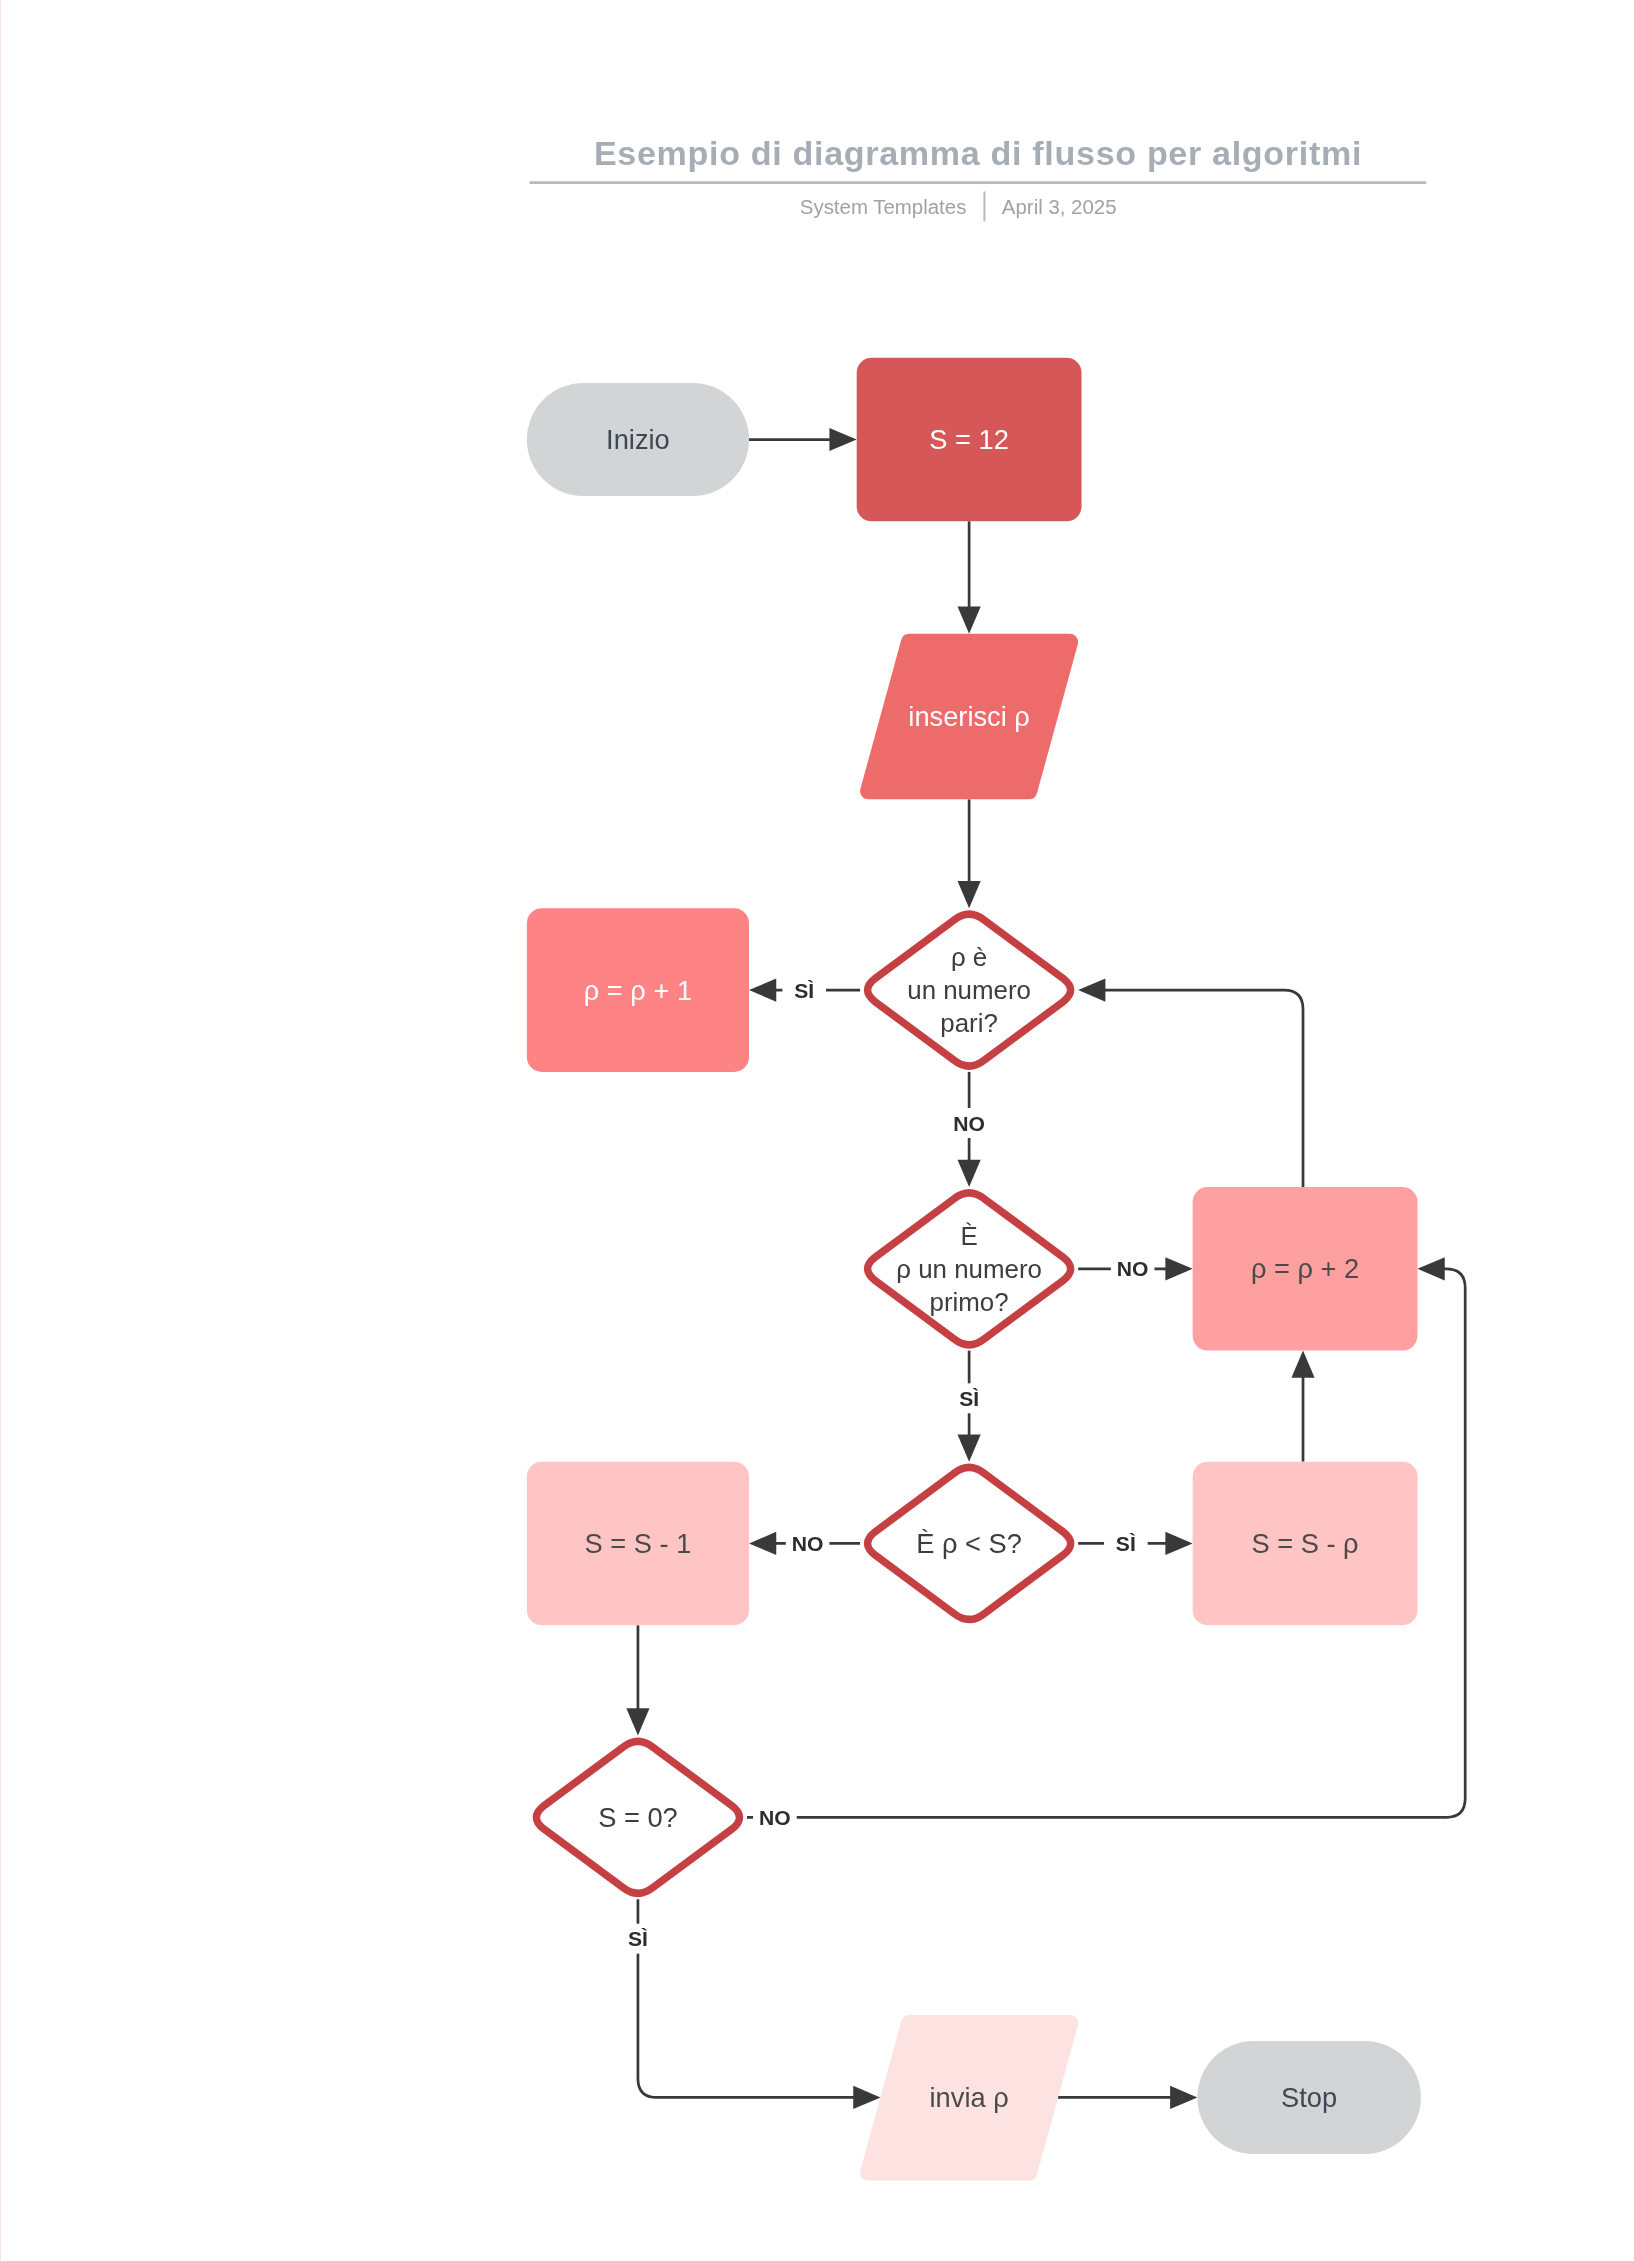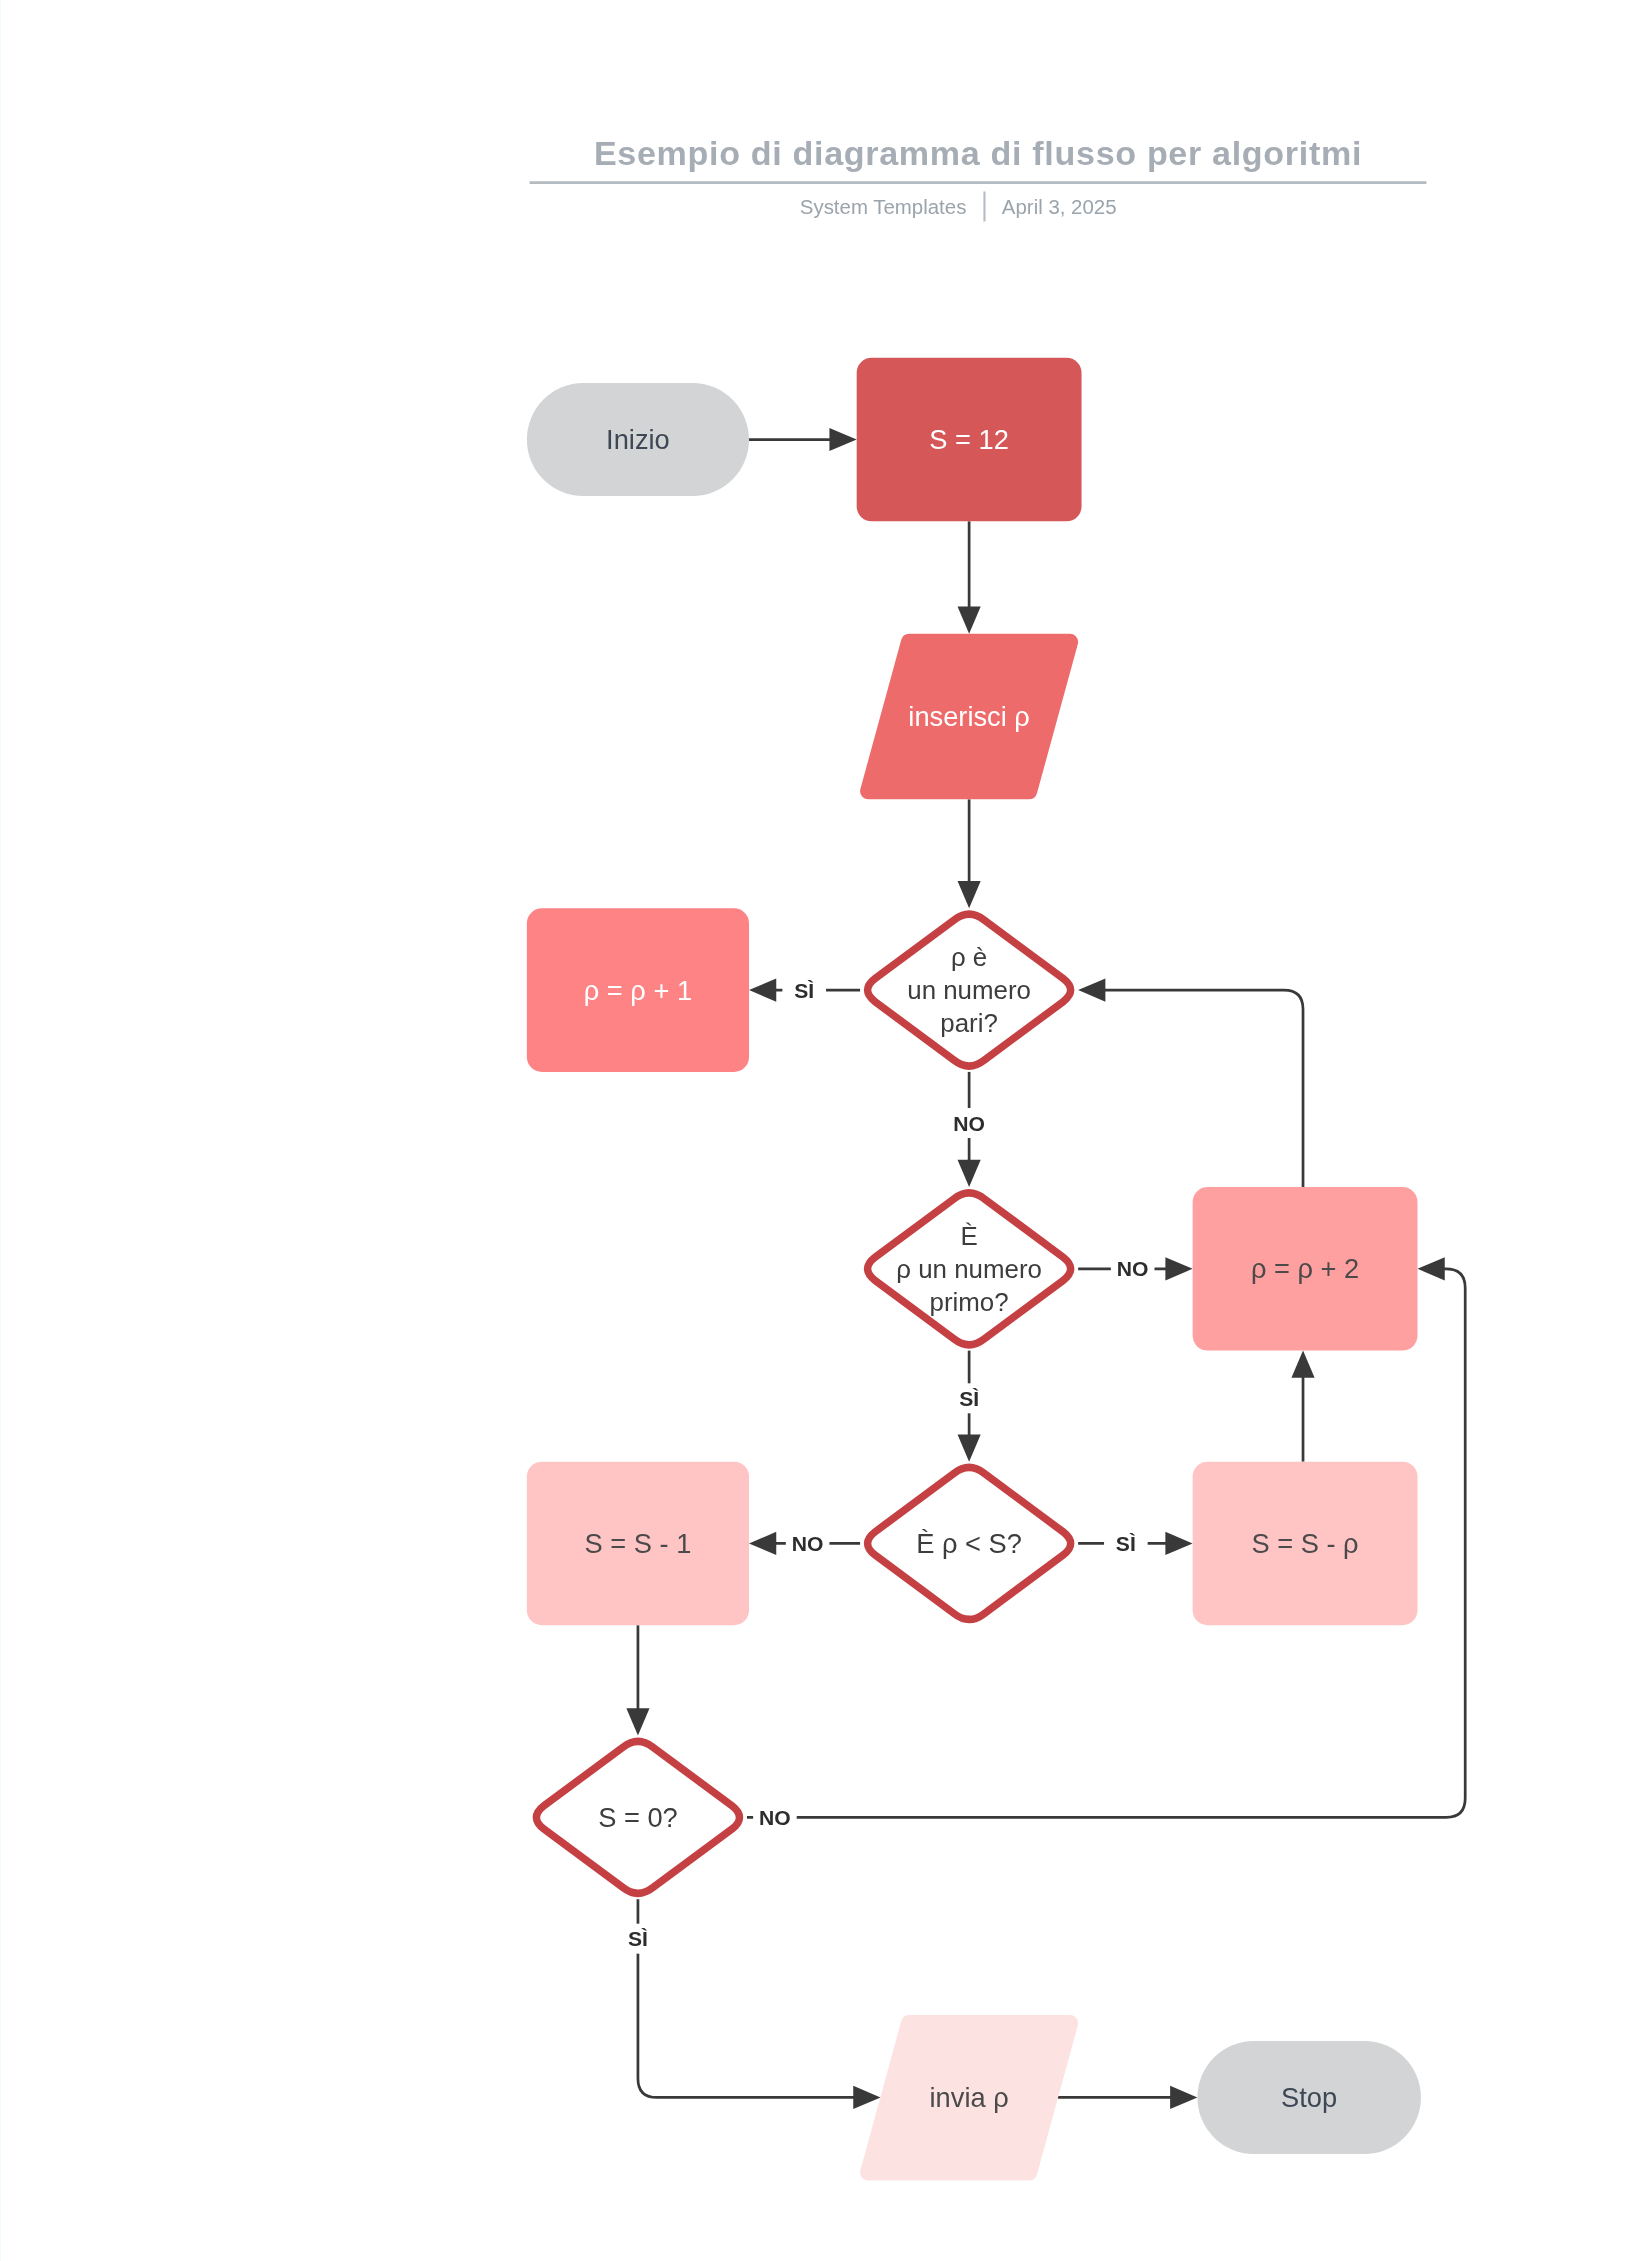--- a/index.html
+++ b/index.html
@@ -1,16 +1,16 @@
 <!DOCTYPE html>
 <html style="font-size:11px"><head>
 <meta charset="utf-8">
 <style>
   html, body { margin: 0; padding: 0; background: #ffffff; }
-  .page { position: relative; width: 1635px; height: 2261px; background: #7dd3fc; overflow: hidden; }
+  .page { position: relative; width: 1635px; height: 2261px; background: #b91c1c; overflow: hidden; }
   svg text {
     font-family: "Liberation Sans", sans-serif;
     text-anchor: middle;
     dominant-baseline: central;
   }
   svg text.title      { font-size: 50px; font-weight: 700; letter-spacing: 1px; }
   svg text.subtitle   { font-size: 30px; font-weight: 400; }
   svg text.node-text  { font-size: 40px; font-weight: 400; }
   svg text.diamond-text { font-size: 38px; font-weight: 400; }
   svg text.edge-label { font-size: 31px; font-weight: 700; }

